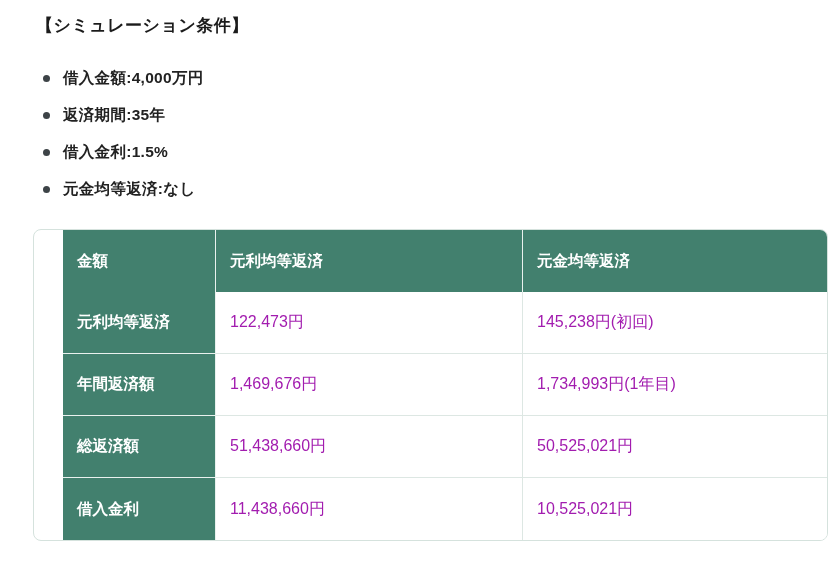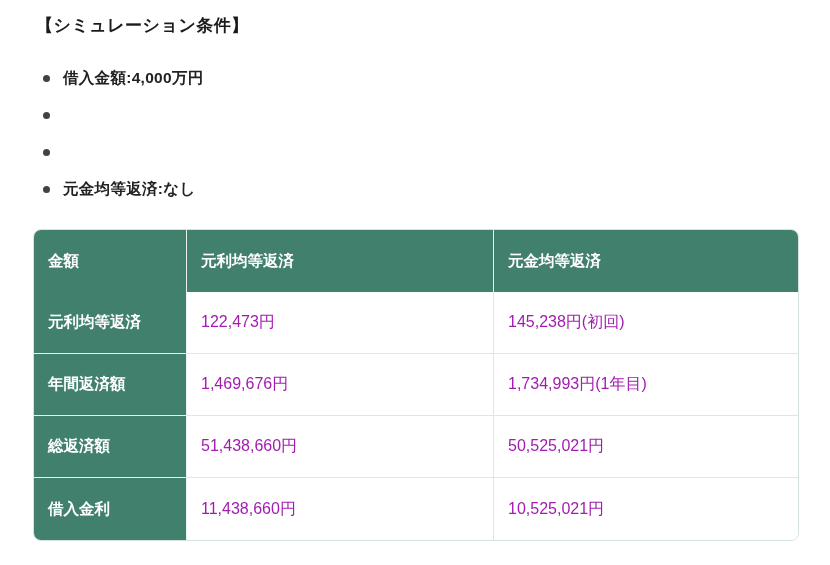--- a/index.html
+++ b/index.html
@@ -45,20 +45,21 @@
   }
 
   table.sim-table {
     width: 764px;
     border-collapse: separate;
     border-spacing: 0;
     border: 1px solid #d5e2dd;
     border-radius: 8px;
     overflow: hidden;
     table-layout: fixed;
+    padding-left: 29px;
   }
   .sim-table tr { height: 62px; }
   .sim-table th, .sim-table td {
     vertical-align: middle;
     text-align: left;
     padding: 0 10px 0 14px;
     border-right: 1px solid #dde7e3;
     border-bottom: 1px solid #dde7e3;
     font-size: 15.5px;
   }
@@ -87,23 +88,25 @@
 
   <h2 class="section-heading">【シミュレーション条件】</h2>
 
   <ul class="conditions-list">
     <li class="condition-item">
       <span class="bullet"></span>
       <span>借入金額:4,000万円</span>
     </li>
     <li class="condition-item">
       <span class="bullet"></span>
+      <span>返済期間:35年</span>
     </li>
     <li class="condition-item">
       <span class="bullet"></span>
+      <span>借入金利:1.5%</span>
     </li>
     <li class="condition-item">
       <span class="bullet"></span>
       <span>元金均等返済:なし</span>
     </li>
   </ul>
 
   <table class="sim-table">
     <colgroup>
       <col style="width:153px">

